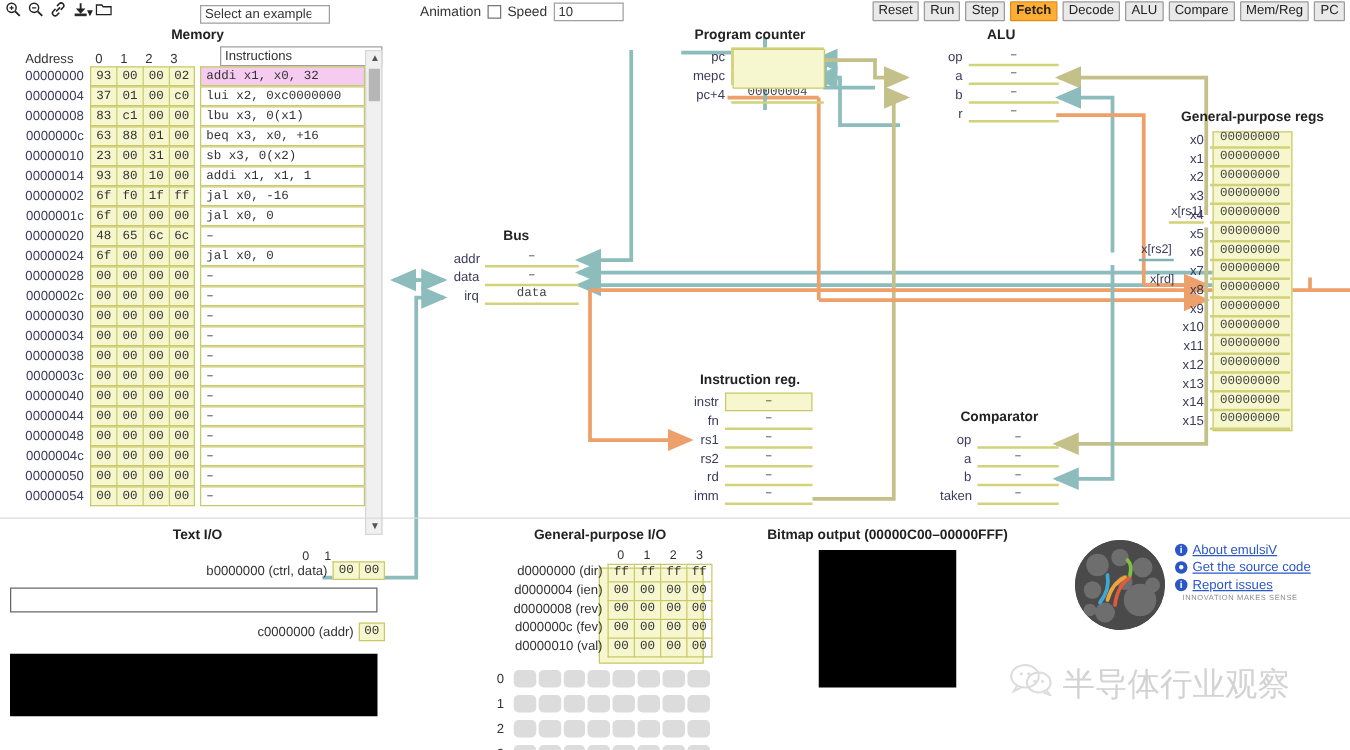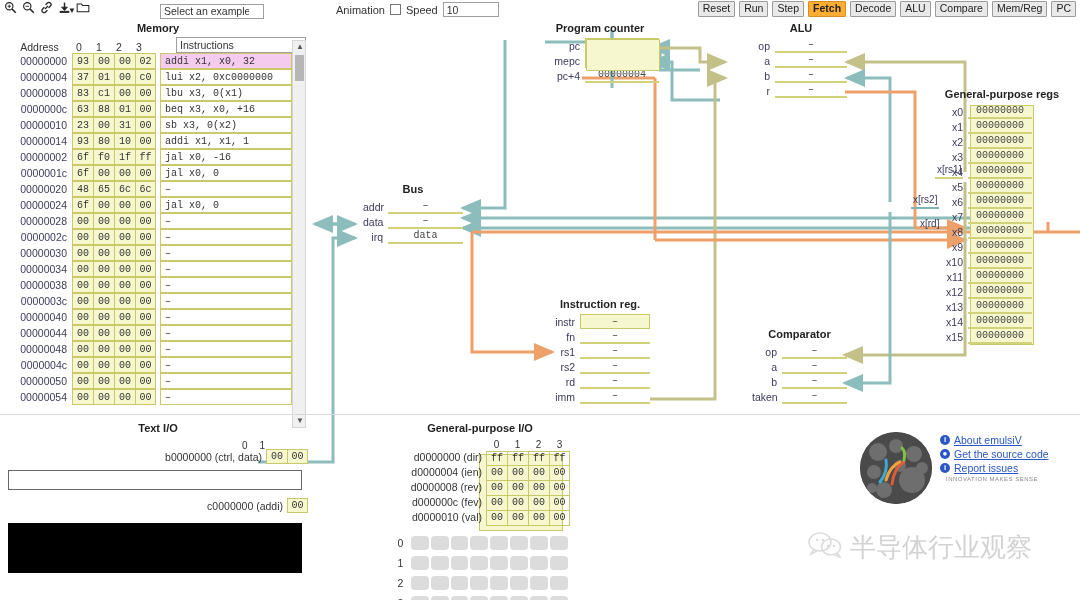--- a/index.html
+++ b/index.html
@@ -791,21 +791,21 @@
     </div>
     <div class="tio-line">
       <span class="tio-lbl">b0000000 (ctrl, data)</span>
       <span class="tio-cells" id="tio-ctrl-cells">
           <span class="tio-cell">00</span>
           <span class="tio-cell">00</span>
         </span>
     </div>
     <input class="tio-input" value="" style="">
     <div class="tio-line" style="margin-top:8px">
-      <span class="tio-lbl">c0000000 (addi)</span>
+      <span class="tio-lbl">c0000000 (addr)</span>
       <span class="tio-cells" id="tio-data-cells">
           <span class="tio-cell">00</span>
         </span>
     </div>
     <div class="tio-screen"></div>
   </div>
 
   <div id="gpio">
     <div class="panel-title">General-purpose I/O</div>
     <div class="gpio-colhdr" id="gpio-colhdr">
@@ -893,20 +893,24 @@
           <span class="led"></span>
           <span class="led"></span>
           <span class="led"></span>
           <span class="led"></span>
           <span class="led"></span>
           <span class="led"></span>
         </div>
       </div>
   </div>
 
+  <div id="bitmap">
+    <div class="panel-title">Bitmap output (00000C00–00000FFF)</div>
+    <div class="bmp-canvas"></div>
+  </div>
 
   <div id="about">
     <div class="logo-circle">
       <svg width="72" height="72" viewBox="0 0 72 72">
         <circle cx="36" cy="36" r="36" fill="#4a4a4a"></circle>
         <g fill="#6e6e6e">
           <circle cx="18" cy="20" r="9"></circle>
             <circle cx="36" cy="14" r="7"></circle>
             <circle cx="54" cy="22" r="8"></circle>
           <circle cx="14" cy="40" r="7"></circle>

